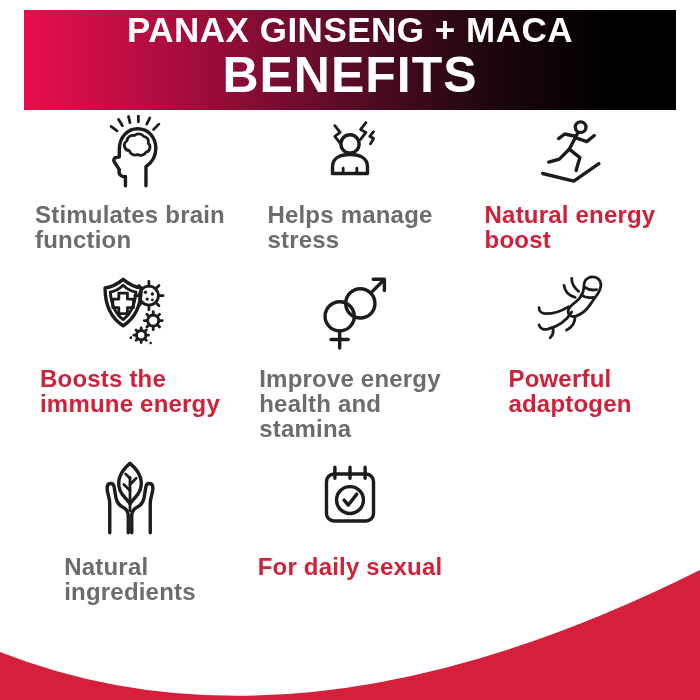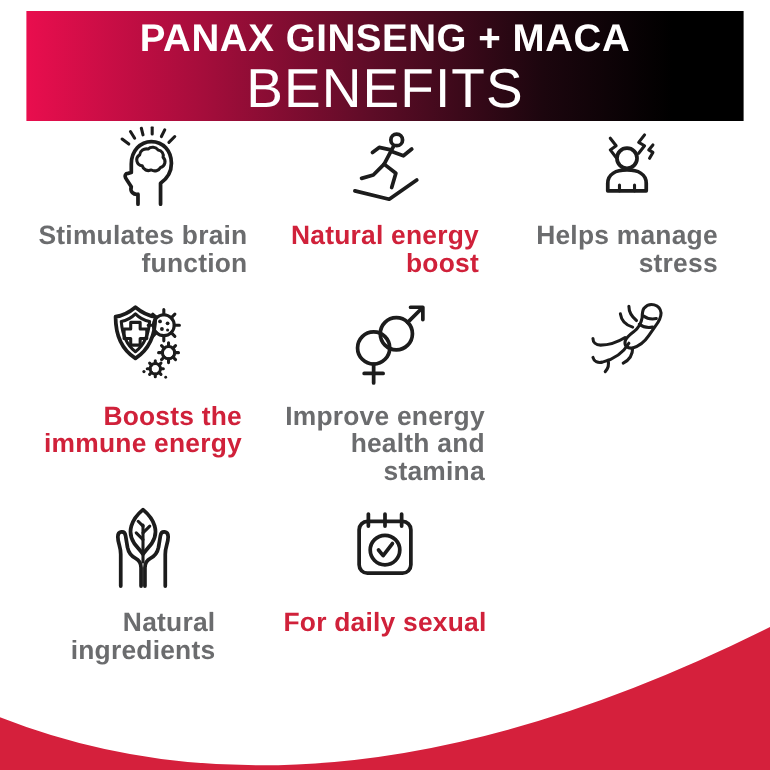--- a/index.html
+++ b/index.html
@@ -6,38 +6,38 @@
   body{
     width:700px;height:700px;position:relative;overflow:hidden;
     background:#ffffff;
     font-family:"Liberation Sans","DejaVu Sans",sans-serif;
     --red:#d0213a; --gray:#6b6c6e; --ink:#1c1c1c; --curve:#d5203c;
     --banner-left:#e90e4e; --banner-right:#000000;
   }
   .banner{
     position:absolute;left:24px;top:10px;width:652px;height:100px;
     background:linear-gradient(90deg,var(--banner-left) 0%, #a40d3b 25%, #5e0c27 48%, #1c060e 72%, var(--banner-right) 90%);
-    display:flex;flex-direction:column;align-items:center;justify-content:center;
+    display:flex;flex-direction:column;align-items:center;
     color:#ffffff;text-align:center;
   }
   .banner-line1{font-size:35px;font-weight:bold;letter-spacing:.5px;line-height:40px;}
-  .banner-line2{font-size:50px;font-weight:normal;letter-spacing:1px;line-height:50px;}
+  .banner-line2{font-size:50px;font-weight:bold;letter-spacing:1px;line-height:50px;}
   .grid{
     position:absolute;left:20px;top:112px;width:660px;
     display:grid;grid-template-columns:repeat(3,1fr);
     grid-template-rows:154px 178px 170px;
   }
   .cell{display:flex;flex-direction:column;align-items:center;justify-content:flex-start;}
   .icon-box{display:flex;align-items:center;justify-content:center;color:var(--ink);}
   .r1 .icon-box{height:82px;}
   .r2 .icon-box{height:92px;}
   .r3 .icon-box{height:102px;}
   .label{
     margin-top:8px;font-size:24px;font-weight:bold;line-height:25px;
-    text-align:right;white-space:pre-line;max-width:226px;letter-spacing:.2px;
+    text-align:left;white-space:pre-line;max-width:226px;letter-spacing:.2px;
   }
   .label.gray{color:var(--gray);}
   .label.red{color:var(--red);}
   svg.icon{display:block;}
   svg.icon *{vector-effect:non-scaling-stroke;}
   .stroke{fill:none;stroke:currentColor;stroke-width:3.4;stroke-linecap:round;stroke-linejoin:round;}
   .thin{stroke-width:2.8;}
   .dot{fill:currentColor;stroke:none;}
   .bottom-curve{position:absolute;left:0;bottom:0;width:700px;height:135px;display:block;}
 </style>
@@ -64,47 +64,47 @@
         <path class="stroke thin" d="M33,21 L25,15"></path>
       </svg>
     </div>
     <div class="label gray">Stimulates brain
 function</div>
   </div>
 
   <div class="cell r1">
     <div class="icon-box">
       <svg class="icon" width="76" height="76" viewBox="0 0 100 100">
+        <circle class="stroke" cx="50" cy="38" r="12"></circle>
+        <path class="stroke" d="M27,77 V68 C27,57 37,52 50,52 C63,52 73,57 73,68 V77 H27 Z"></path>
+        <path class="stroke thin" d="M41,77 V70"></path>
+        <path class="stroke thin" d="M59,77 V70"></path>
+        <path class="stroke thin" d="M30,14 L37,23 L30,28 L37,37"></path>
+        <path class="stroke thin" d="M71,10 L64,19 L71,23 L64,32"></path>
+        <path class="stroke thin" d="M81,22 L76,28 L81,31 L77,38"></path>
+      </svg>
+    </div>
+    <div class="label gray">Helps manage
+stress</div>
+  </div>
+
+  <div class="cell r1">
+    <div class="icon-box">
+      <svg class="icon" width="76" height="76" viewBox="0 0 100 100">
         <circle class="stroke" cx="64" cy="16" r="7"></circle>
         <path class="stroke" d="M60,24 L49,45"></path>
         <path class="stroke" d="M58,30 L72,35 L82,27"></path>
         <path class="stroke" d="M57,28 L43,25 L35,31"></path>
         <path class="stroke" d="M49,45 L63,56 L58,73"></path>
         <path class="stroke" d="M49,45 L36,58 L22,62"></path>
         <path class="stroke" d="M14,77 L55,87 L88,64"></path>
       </svg>
     </div>
     <div class="label red">Natural energy
 boost</div>
-  </div>
-
-  <div class="cell r1">
-    <div class="icon-box">
-      <svg class="icon" width="76" height="76" viewBox="0 0 100 100">
-        <circle class="stroke" cx="50" cy="38" r="12"></circle>
-        <path class="stroke" d="M27,77 V68 C27,57 37,52 50,52 C63,52 73,57 73,68 V77 H27 Z"></path>
-        <path class="stroke thin" d="M41,77 V70"></path>
-        <path class="stroke thin" d="M59,77 V70"></path>
-        <path class="stroke thin" d="M30,14 L37,23 L30,28 L37,37"></path>
-        <path class="stroke thin" d="M71,10 L64,19 L71,23 L64,32"></path>
-        <path class="stroke thin" d="M81,22 L76,28 L81,31 L77,38"></path>
-      </svg>
-    </div>
-    <div class="label gray">Helps manage
-stress</div>
   </div>
 
   <div class="cell r2">
     <div class="icon-box">
       <svg class="icon" width="86" height="86" viewBox="0 0 100 100">
         <path class="stroke" d="M42,12 C48,17 55,21 63,22 C63,38 59,55 42,66 C25,55 21,38 21,22 C29,21 36,17 42,12 Z"></path>
         <path class="stroke thin" d="M42,19 C46,23 51,26 57,27 C56,39 53,51 42,59 C31,51 28,39 27,27 C33,26 38,23 42,19 Z"></path>
         <path class="stroke thin" d="M37,28 H47 V35 H54 V45 H47 V52 H37 V45 H30 V35 H37 Z"></path>
         <circle class="stroke thin" cx="72" cy="31" r="11"></circle>
         <path class="stroke thin" d="M83,31 L88.5,31 M79.8,23.2 L83.7,19.3 M72,20 L72,14.5 M64.2,23.2 L60.3,19.3 M61,31 L55.5,31 M64.2,38.8 L60.3,42.7 M72,42 L72,47.5 M79.8,38.8 L83.7,42.7"></path>
@@ -146,20 +146,22 @@
         <path class="stroke thin" d="M67,21 C71,24 76,25 81,24"></path>
         <path class="stroke thin" d="M63,30 C67,33 72,34 77,33"></path>
         <path class="stroke thin" d="M60,26 C55,22 52,17 52,11"></path>
         <path class="stroke thin" d="M56,33 C49,31 44,26 43,19"></path>
         <path class="stroke thin" d="M52,50 C46,60 36,67 24,70 C19,71 15,69 14,65"></path>
         <path class="stroke thin" d="M48,44 C40,49 31,52 22,52 C17,52 14,49 14,45"></path>
         <path class="stroke thin" d="M56,55 C56,62 52,68 46,71"></path>
         <path class="stroke thin" d="M30,68 C31,72 30,77 27,80"></path>
       </svg>
     </div>
+    <div class="label red">Powerful
+adaptogen</div>
   </div>
 
   <div class="cell r3">
     <div class="icon-box">
       <svg class="icon" width="88" height="88" viewBox="0 0 100 100">
         <path class="stroke" d="M50,14 C62,24 67,37 59,49 C55,54 52,57 50,60 C48,57 45,54 41,49 C33,37 38,24 50,14 Z"></path>
         <path class="stroke thin" d="M50,68 V30"></path>
         <path class="stroke thin" d="M50,38 L57,31"></path>
         <path class="stroke thin" d="M50,45 L43,38"></path>
         <path class="stroke thin" d="M50,31 L45,26"></path>

